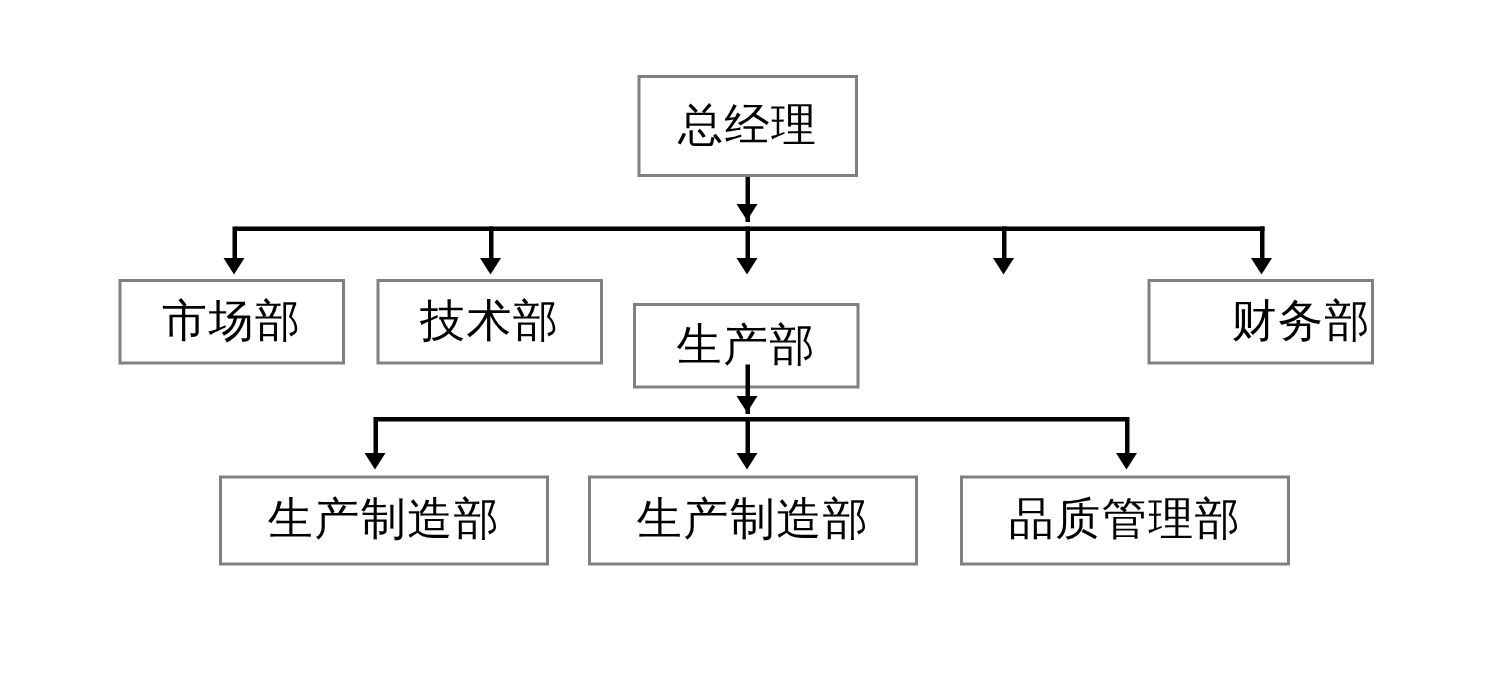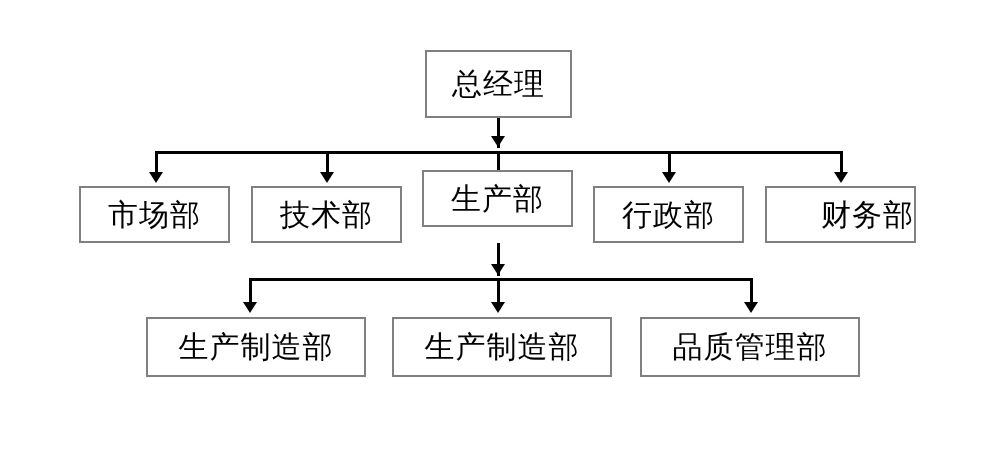--- a/index.html
+++ b/index.html
@@ -87,27 +87,24 @@
   <div class="arrowhead" style="left:805px; top:172px;"></div>
 
   <div class="node-box" style="left:50px; top:186px; width:151px; height:57px;">
     <span class="node-label">市场部</span>
   </div>
 
   <div class="node-box" style="left:222px; top:186px; width:151px; height:57px;">
     <span class="node-label">技术部</span>
   </div>
 
-  <div class="node-box" style="left:393px; top:170px; width:151px; height:57px;justify-content:center;">
+  <div class="node-box" style="left:393px; top:202px; width:151px; height:57px;justify-content:center;">
     <span class="node-label">生产部</span>
   </div>
 
-  <div class="node-box" style="left:564px; top:186px; width:151px; height:57px;">
-    <span class="node-label">行政部</span>
-  </div>
 
   <div class="node-box" style="left:736px; top:186px; width:151px; height:57px;justify-content:flex-end;">
     <span class="node-label">财务部</span>
   </div>
 
   <div class="conn-v" style="left:468px; top:243px; height:33px;"></div>
   <div class="arrowhead" style="left:462px; top:264px;"></div>
 
   <div class="conn-h" style="left:222px; top:278px; width:501px;"></div>
 

